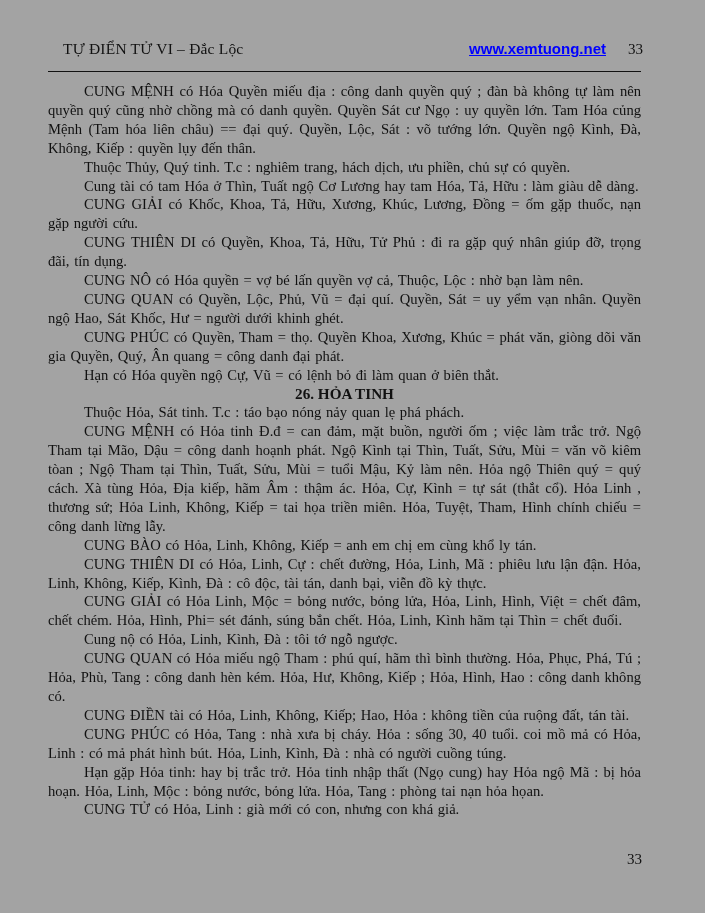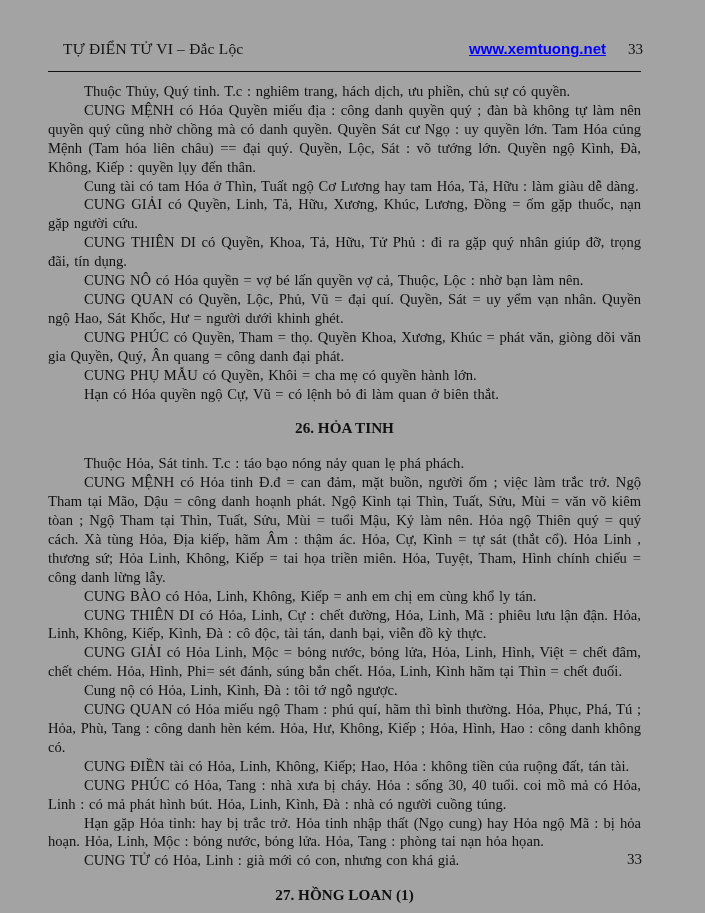--- a/index.html
+++ b/index.html
@@ -66,21 +66,21 @@
     font-size: 14.6px;
     line-height: 18.9px;
     text-align: justify;
   }
   .para {
     margin: 0;
     text-indent: 36px;
     word-spacing: 1px;
   }
   .heading {
-    margin: 16px;
+    margin: 0;
     font-size: 15.2px;
     font-weight: bold;
     text-align: center;
     text-indent: 0;
     line-height: 18.9px;
   }
   .footer-page-num {
     position: absolute;
     top: 851px;
     right: 63px;
@@ -97,43 +97,41 @@
     <span class="header-title">TỰ ĐIỂN TỬ VI – Đắc Lộc</span>
     <span class="header-right">
       <a class="header-link">www.xemtuong.net</a>
       <span class="header-page-num">33</span>
     </span>
   </div>
 
   <div class="rule"></div>
 
   <div class="body-text">
+    <p class="para">CUNG MỆNH có Hóa Quyền miếu địa : công danh quyền quý ; đàn bà không tự làm nên quyền quý cũng nhờ chồng mà có danh quyền. Quyền Sát cư Ngọ : uy quyền lớn. Tam Hóa củng Mệnh (Tam hóa liên châu) == đại quý. Quyền, Lộc, Sát : võ tướng lớn. Quyền ngộ Kình, Đà, Không, Kiếp : quyền lụy đến thân.</p>
     <p class="para">Thuộc Thủy, Quý tinh. T.c : nghiêm trang, hách dịch, ưu phiền, chủ sự có quyền.</p>
-    <p class="para">CUNG MỆNH có Hóa Quyền miếu địa : công danh quyền quý ; đàn bà không tự làm nên quyền quý cũng nhờ chồng mà có danh quyền. Quyền Sát cư Ngọ : uy quyền lớn. Tam Hóa củng Mệnh (Tam hóa liên châu) == đại quý. Quyền, Lộc, Sát : võ tướng lớn. Quyền ngộ Kình, Đà, Không, Kiếp : quyền lụy đến thân.</p>
     <p class="para">Cung tài có tam Hóa ở Thìn, Tuất ngộ Cơ Lương hay tam Hóa, Tả, Hữu : làm giàu dễ dàng.</p>
-    <p class="para">CUNG GIẢI có Quyền, Linh, Tả, Hữu, Xương, Khúc, Lương, Đồng = ốm gặp thuốc, nạn gặp người cứu.</p>
+    <p class="para">CUNG GIẢI có Khốc, Khoa, Tả, Hữu, Xương, Khúc, Lương, Đồng = ốm gặp thuốc, nạn gặp người cứu.</p>
     <p class="para">CUNG THIÊN DI có Quyền, Khoa, Tả, Hữu, Tử Phủ : đi ra gặp quý nhân giúp đỡ, trọng đãi, tín dụng.</p>
     <p class="para">CUNG NÔ có Hóa quyền = vợ bé lấn quyền vợ cả, Thuộc, Lộc : nhờ bạn làm nên.</p>
     <p class="para">CUNG QUAN có Quyền, Lộc, Phủ, Vũ = đại quí. Quyền, Sát = uy yểm vạn nhân. Quyền ngộ Hao, Sát Khốc, Hư = người dưới khinh ghét.</p>
     <p class="para">CUNG PHÚC có Quyền, Tham = thọ. Quyền Khoa, Xương, Khúc = phát văn, giòng dõi văn gia Quyền, Quý, Ân quang = công danh đại phát.</p>
-    <p class="para">CUNG PHỤ MẪU có Quyền, Khôi = cha mẹ có quyền hành lớn.</p>
     <p class="para">Hạn có Hóa quyền ngộ Cự, Vũ = có lệnh bỏ đi làm quan ở biên thắt.</p>
 
     <h2 class="heading">26. HỎA TINH</h2>
 
     <p class="para">Thuộc Hỏa, Sát tinh. T.c : táo bạo nóng nảy quan lẹ phá phách.</p>
     <p class="para">CUNG MỆNH có Hỏa tinh Đ.đ = can đảm, mặt buồn, người ốm ; việc làm trắc trở. Ngộ Tham tại Mão, Dậu = công danh hoạnh phát. Ngộ Kình tại Thìn, Tuất, Sửu, Mùi = văn võ kiêm tòan ; Ngộ Tham tại Thìn, Tuất, Sửu, Mùi = tuổi Mậu, Kỷ làm nên. Hỏa ngộ Thiên quý = quý cách. Xà tùng Hỏa, Địa kiếp, hãm Âm : thậm ác. Hỏa, Cự, Kình = tự sát (thắt cổ). Hỏa Linh , thương sứ; Hỏa Linh, Không, Kiếp = tai họa triền miên. Hỏa, Tuyệt, Tham, Hình chính chiếu = công danh lừng lẫy.</p>
     <p class="para">CUNG BÀO có Hỏa, Linh, Không, Kiếp = anh em chị em cùng khổ ly tán.</p>
     <p class="para">CUNG THIÊN DI có Hỏa, Linh, Cự : chết đường, Hỏa, Linh, Mã : phiêu lưu lận đận. Hỏa, Linh, Không, Kiếp, Kình, Đà : cô độc, tài tán, danh bại, viễn đồ kỳ thực.</p>
     <p class="para">CUNG GIẢI có Hỏa Linh, Mộc = bỏng nước, bỏng lửa, Hỏa, Linh, Hình, Việt = chết đâm, chết chém. Hỏa, Hình, Phi= sét đánh, súng bắn chết. Hỏa, Linh, Kình hãm tại Thìn = chết đuối.</p>
     <p class="para">Cung nộ có Hỏa, Linh, Kình, Đà : tôi tớ ngỗ ngược.</p>
     <p class="para">CUNG QUAN có Hỏa miếu ngộ Tham : phú quí, hãm thì bình thường. Hỏa, Phục, Phá, Tú ; Hỏa, Phù, Tang : công danh hèn kém. Hỏa, Hư, Không, Kiếp ; Hỏa, Hình, Hao : công danh không có.</p>
     <p class="para">CUNG ĐIỀN tài có Hỏa, Linh, Không, Kiếp; Hao, Hỏa : không tiền của ruộng đất, tán tài.</p>
     <p class="para">CUNG PHÚC có Hỏa, Tang : nhà xưa bị cháy. Hỏa : sống 30, 40 tuổi. coi mồ mả có Hỏa, Linh : có mả phát hình bút. Hỏa, Linh, Kình, Đà : nhà có người cuồng túng.</p>
     <p class="para">Hạn gặp Hỏa tinh: hay bị trắc trở. Hỏa tinh nhập thất (Ngọ cung) hay Hỏa ngộ Mã : bị hỏa hoạn. Hỏa, Linh, Mộc : bỏng nước, bỏng lửa. Hỏa, Tang : phòng tai nạn hỏa họan.</p>
     <p class="para">CUNG TỬ có Hỏa, Linh : già mới có con, nhưng con khá giả.</p>
 
-    <h2 class="heading">27. HỒNG LOAN (1)</h2>
   </div>
 
   <div class="footer-page-num">33</div>
 
 </div>
 
 </body></html>

